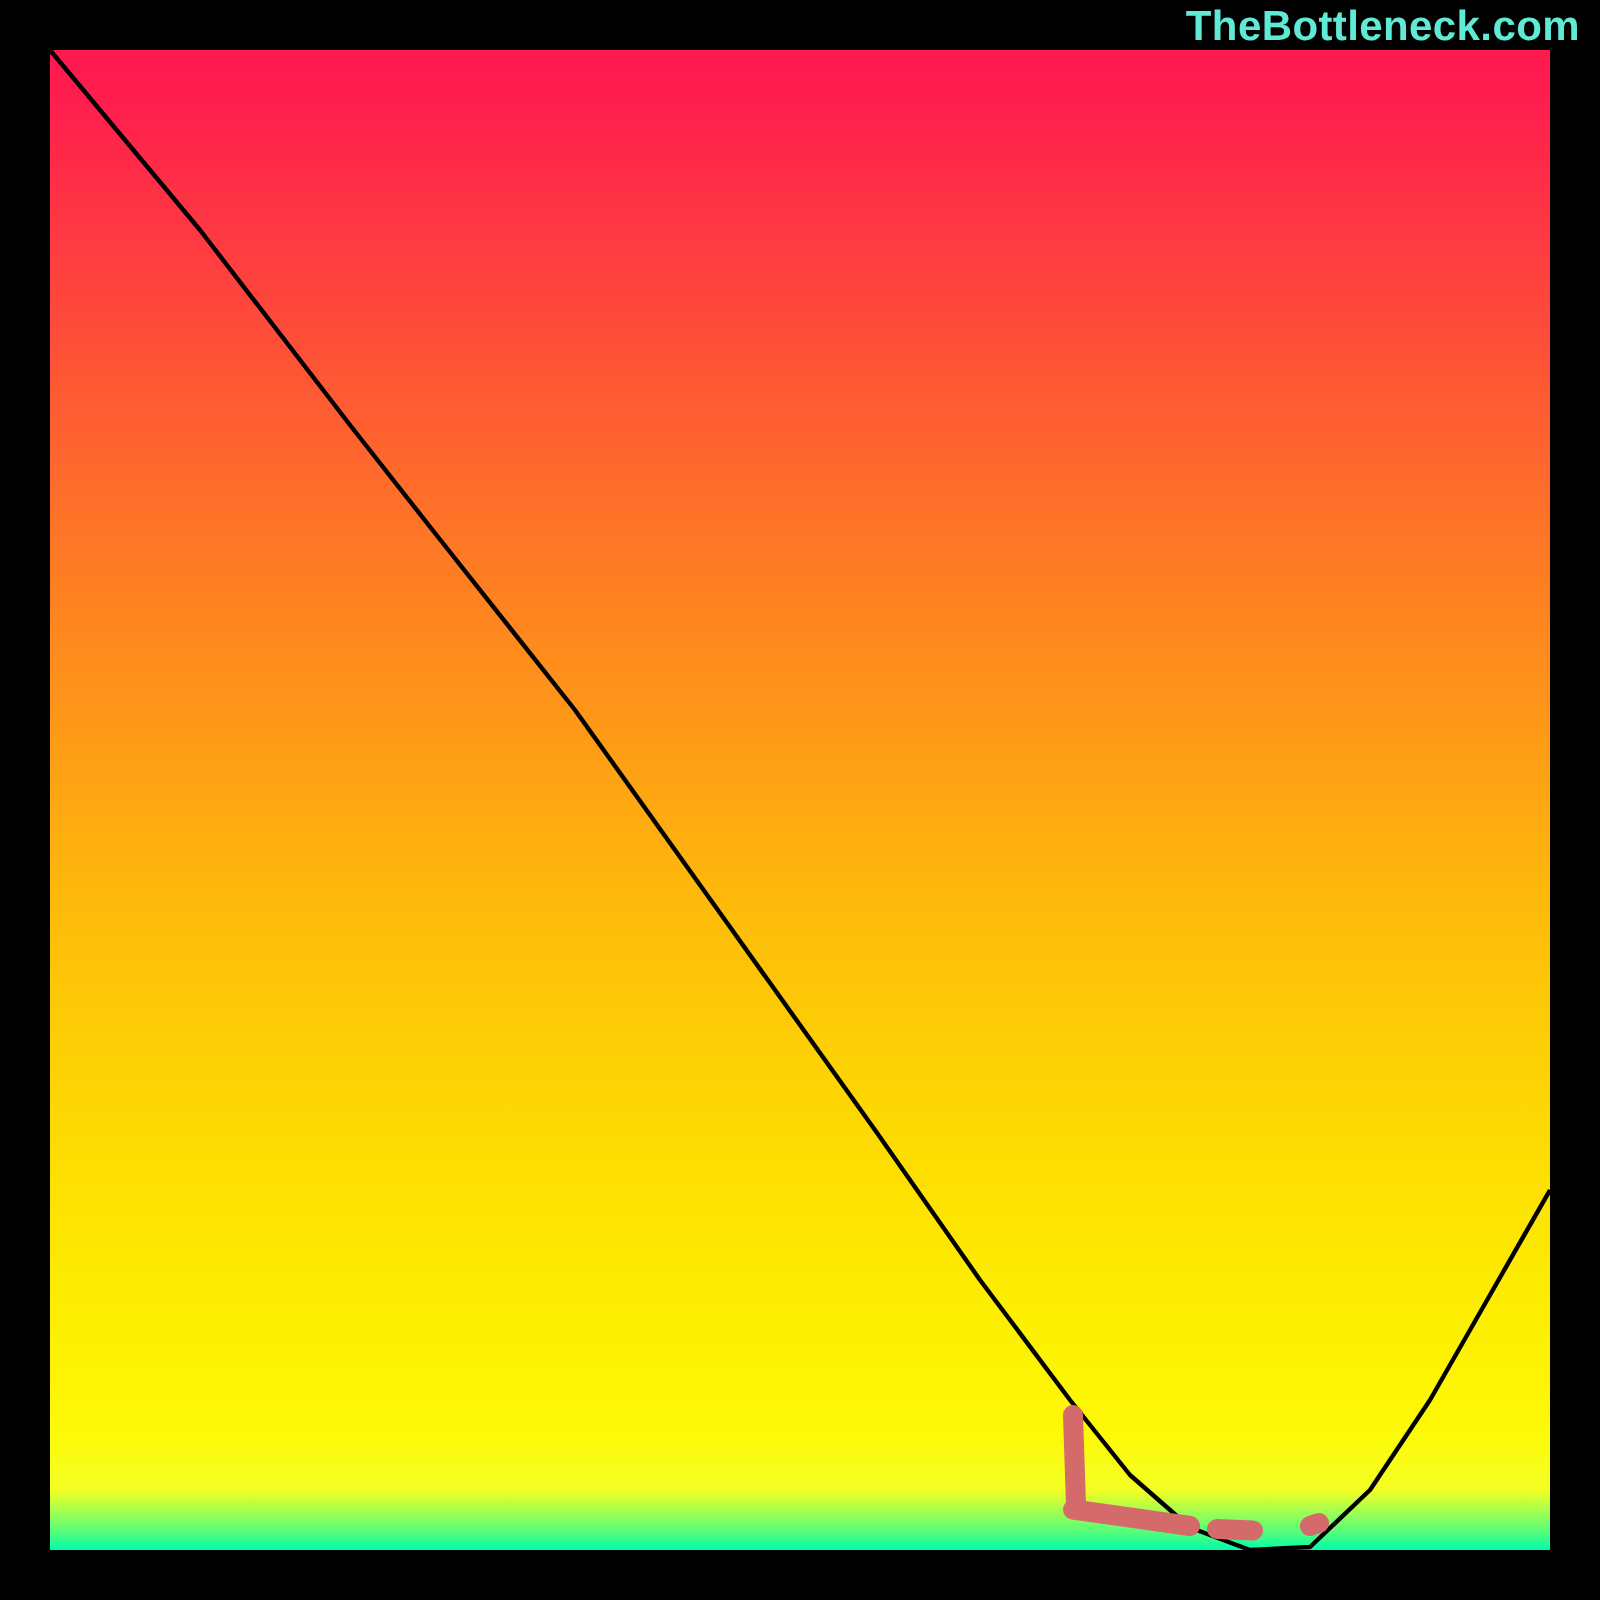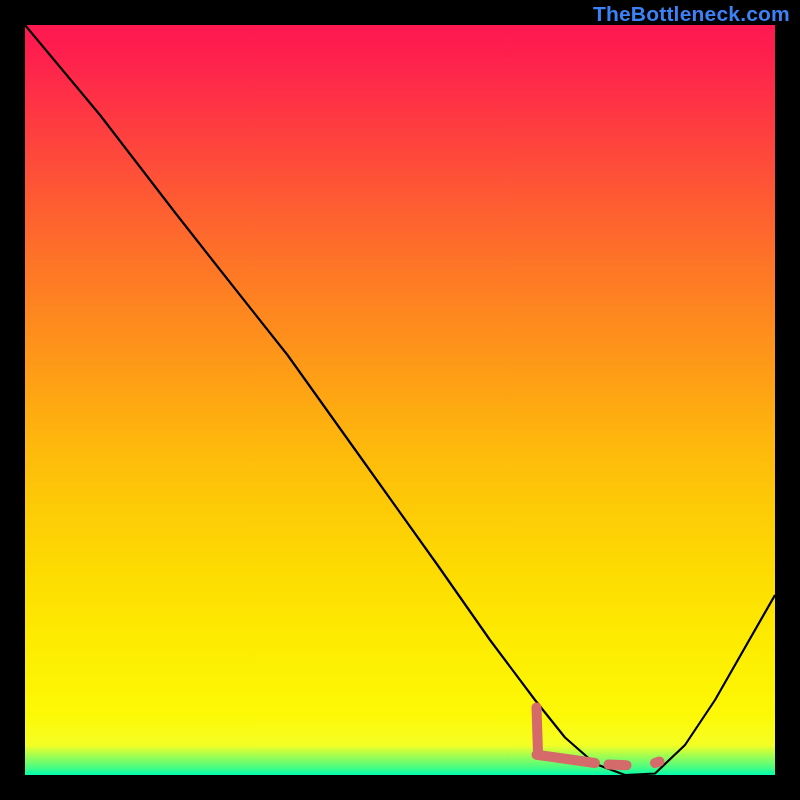--- a/index.html
+++ b/index.html
@@ -8,21 +8,21 @@
   .chart-container {
     position: relative;
     width: 800px;
     height: 800px;
     background: #000;
   }
   .watermark {
     position: absolute;
     top: 2px;
     right: 10px;
-    color: #3b82f6;
+    color: #5eead4;
     font-size: 21px;
     font-weight: bold;
     letter-spacing: 0.2px;
     z-index: 3;
   }
   .plot-area {
     position: absolute;
     left: 25px;
     top: 25px;
     width: 750px;

